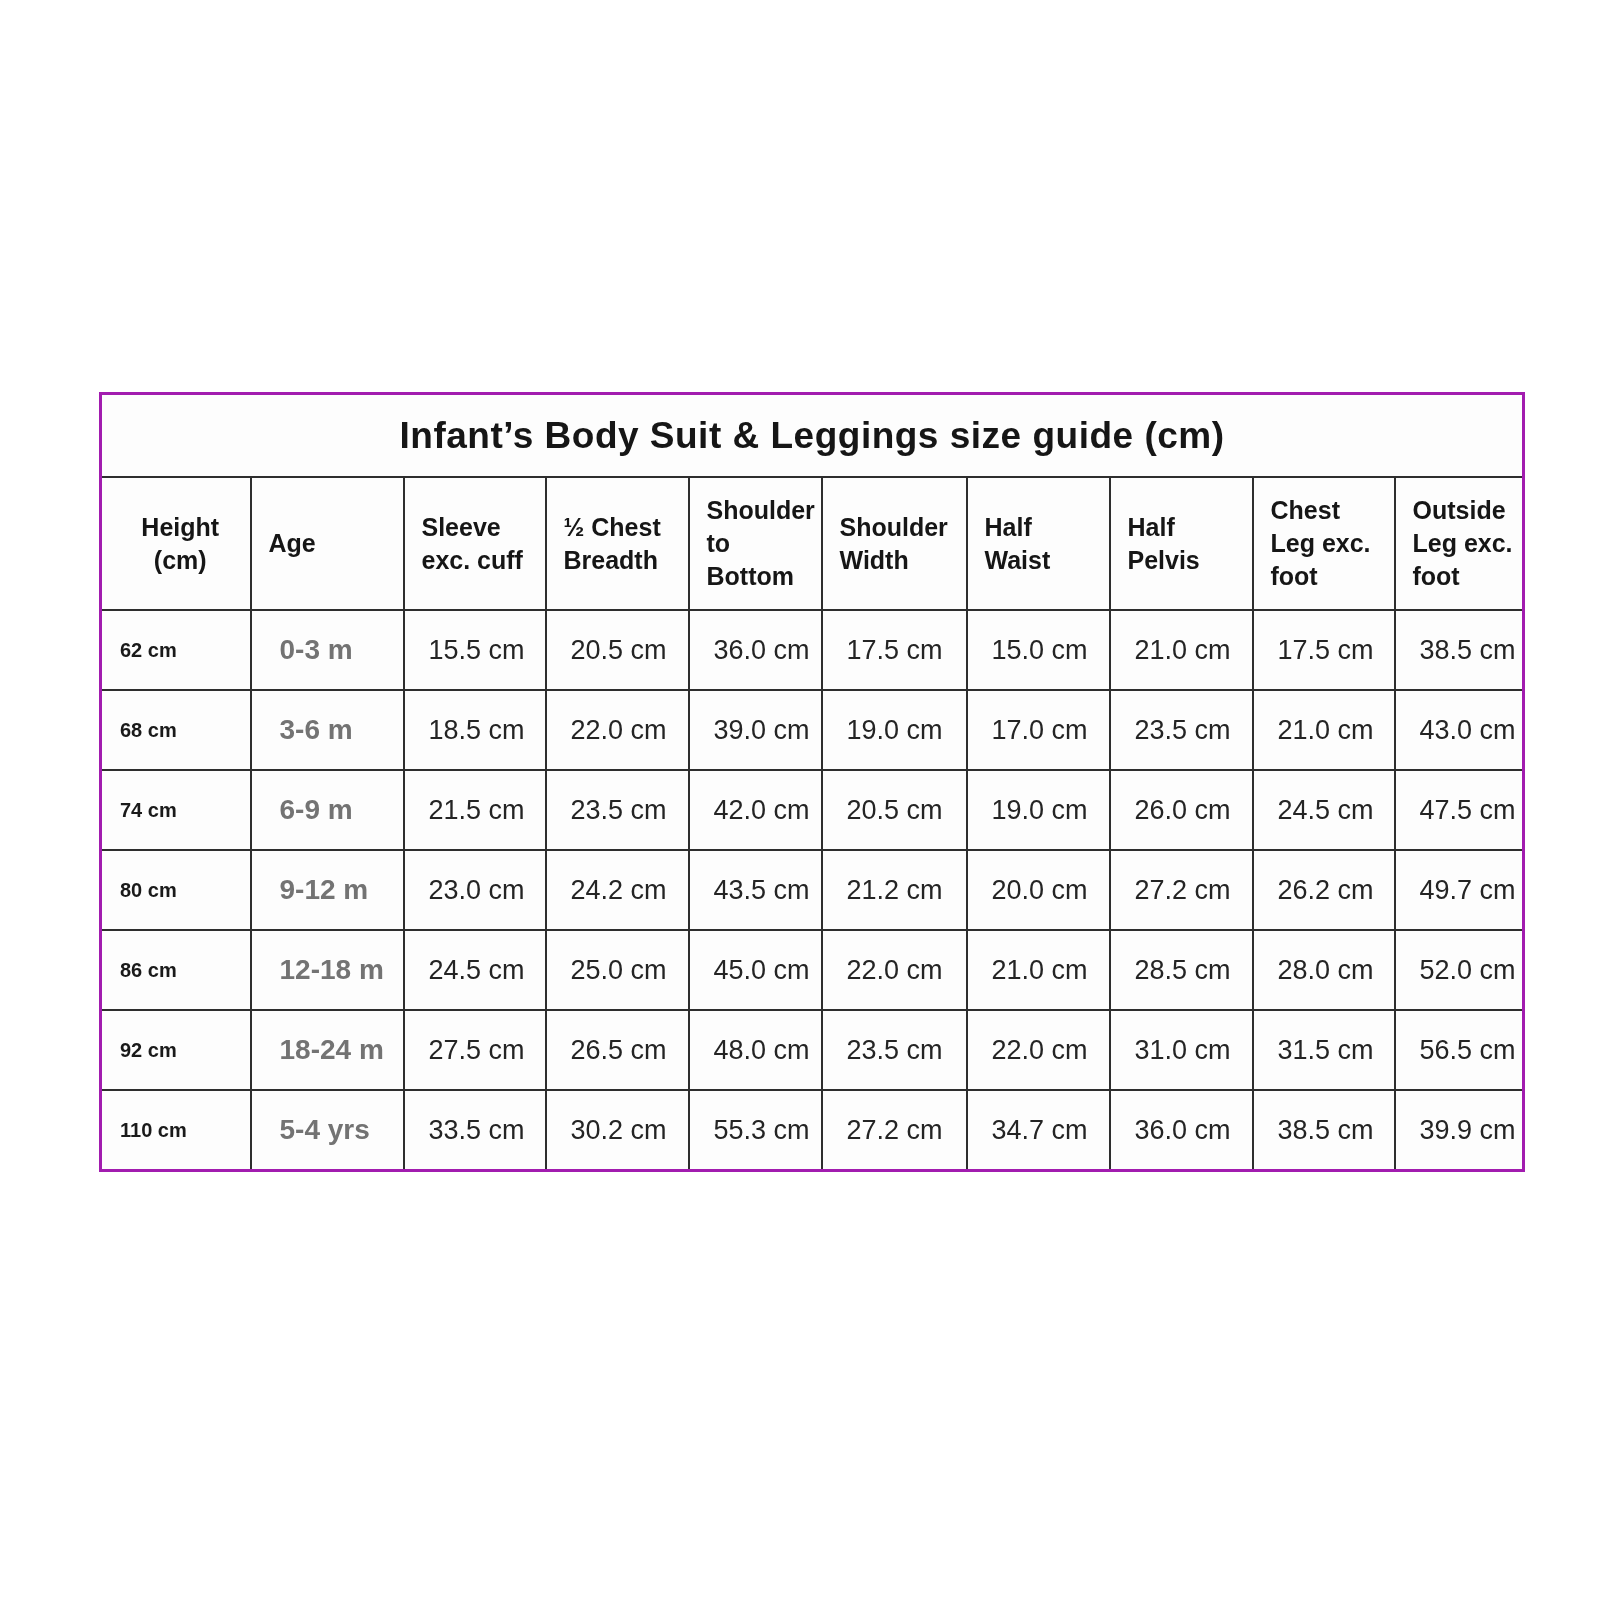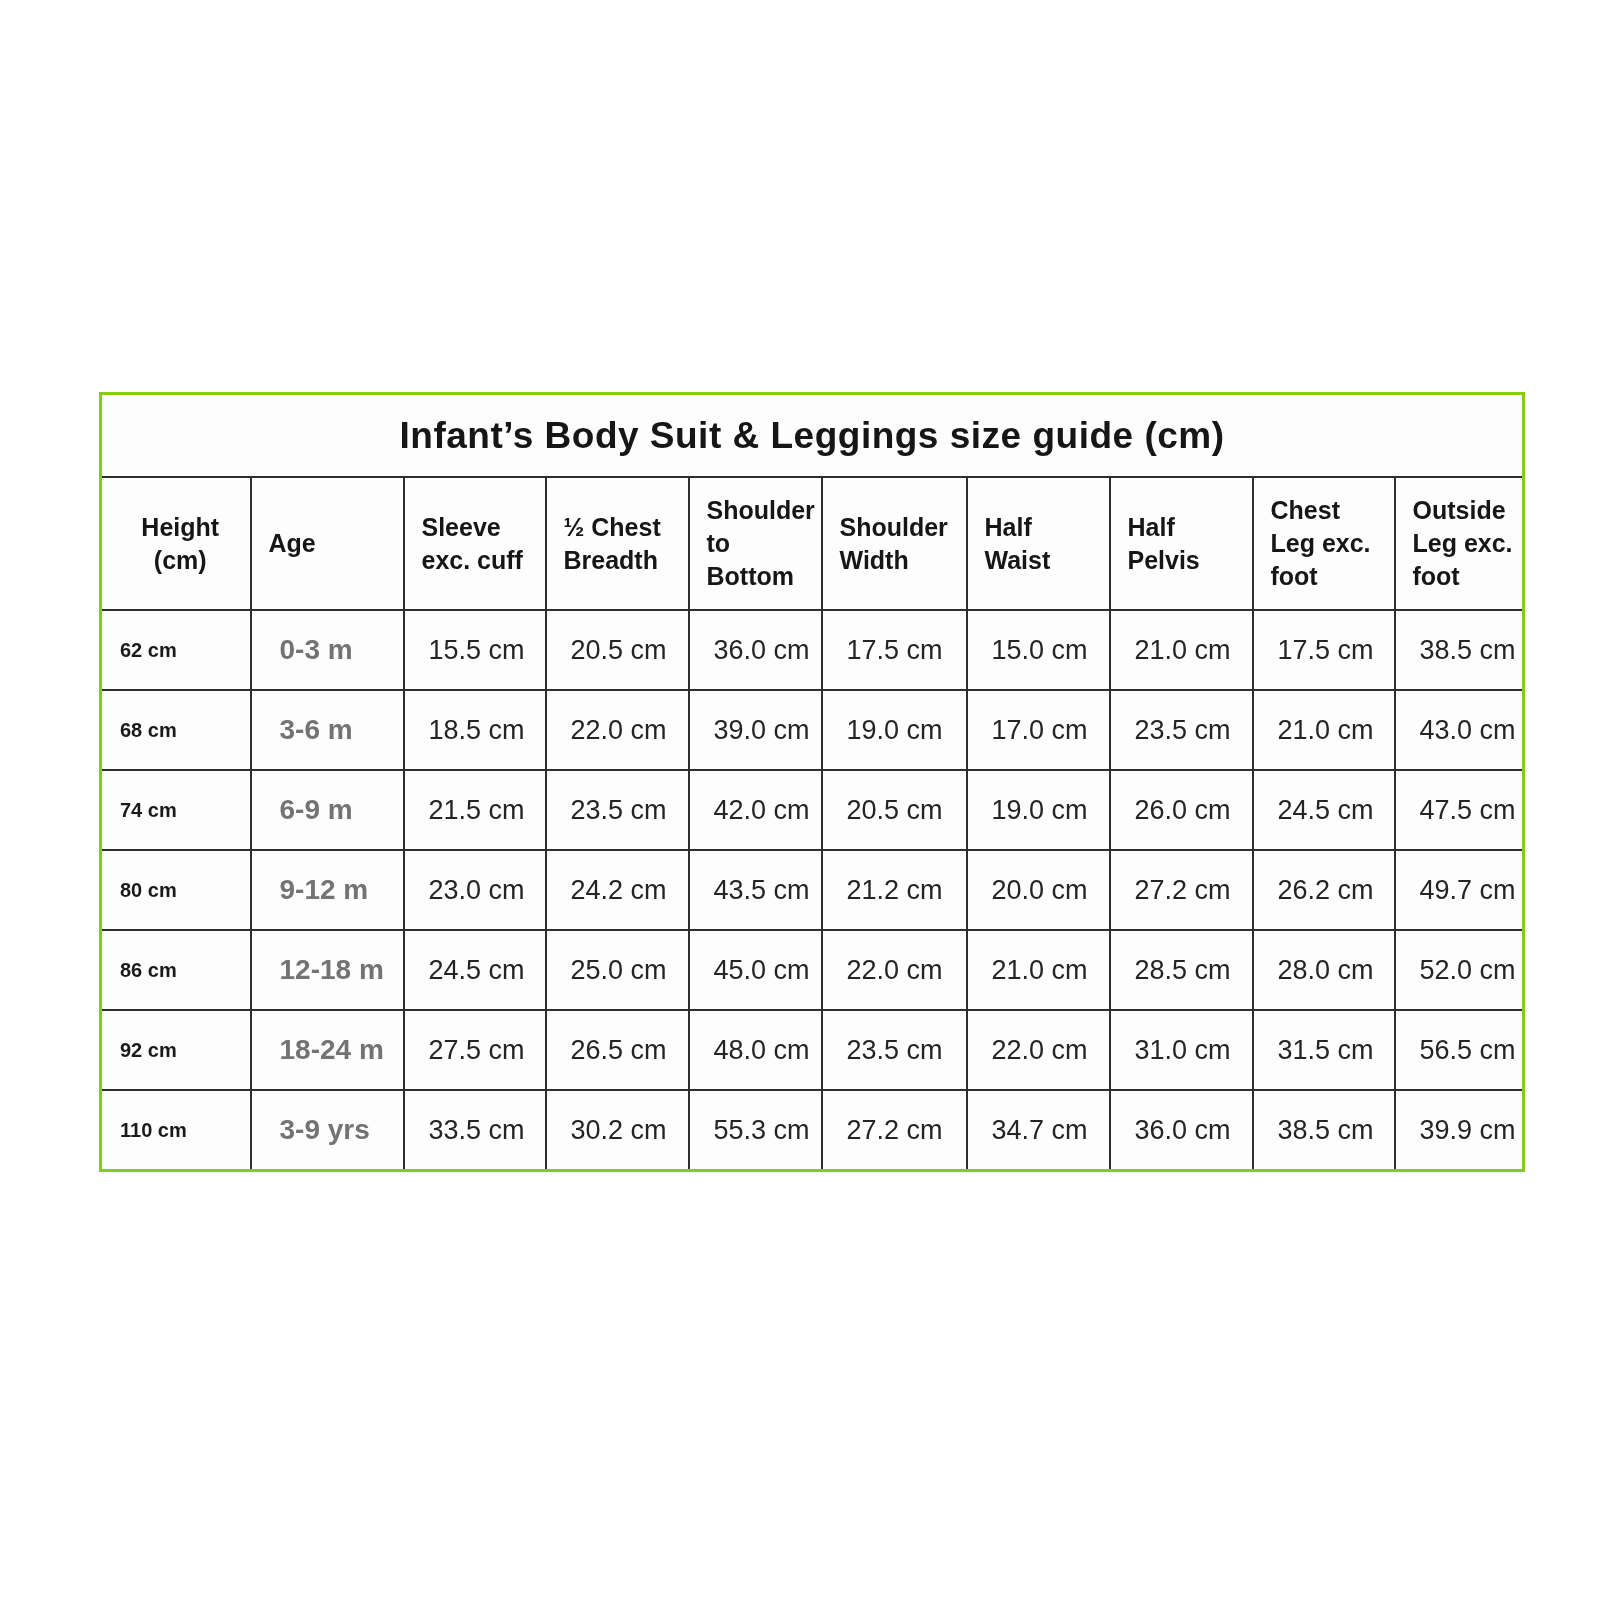--- a/index.html
+++ b/index.html
@@ -14,21 +14,21 @@
     font-family: "Liberation Sans", "DejaVu Sans", sans-serif;
     color: #1f1f1f;
   }
   .size-table {
     position: absolute;
     left: 99px;
     top: 392px;
     width: 1423px;
     border-collapse: collapse;
     table-layout: fixed;
-    border: 3px solid #84cc16;
+    border: 3px solid #a21caf;
     background: #fdfdfd;
   }
   .size-table td, .size-table th {
     border: 2px solid #2e2e2e;
     vertical-align: middle;
     overflow: hidden;
   }
   .title-cell {
     height: 81px;
     text-align: center;
@@ -172,21 +172,21 @@
       <td>26.5 cm</td>
       <td>48.0 cm</td>
       <td>23.5 cm</td>
       <td>22.0 cm</td>
       <td>31.0 cm</td>
       <td>31.5 cm</td>
       <td>56.5 cm</td>
     </tr>
     <tr>
       <td class="height-cell">110 cm</td>
-      <td class="age-cell">3-9 yrs</td>
+      <td class="age-cell">5-4 yrs</td>
       <td>33.5 cm</td>
       <td>30.2 cm</td>
       <td>55.3 cm</td>
       <td>27.2 cm</td>
       <td>34.7 cm</td>
       <td>36.0 cm</td>
       <td>38.5 cm</td>
       <td>39.9 cm</td>
     </tr>
   </tbody>

